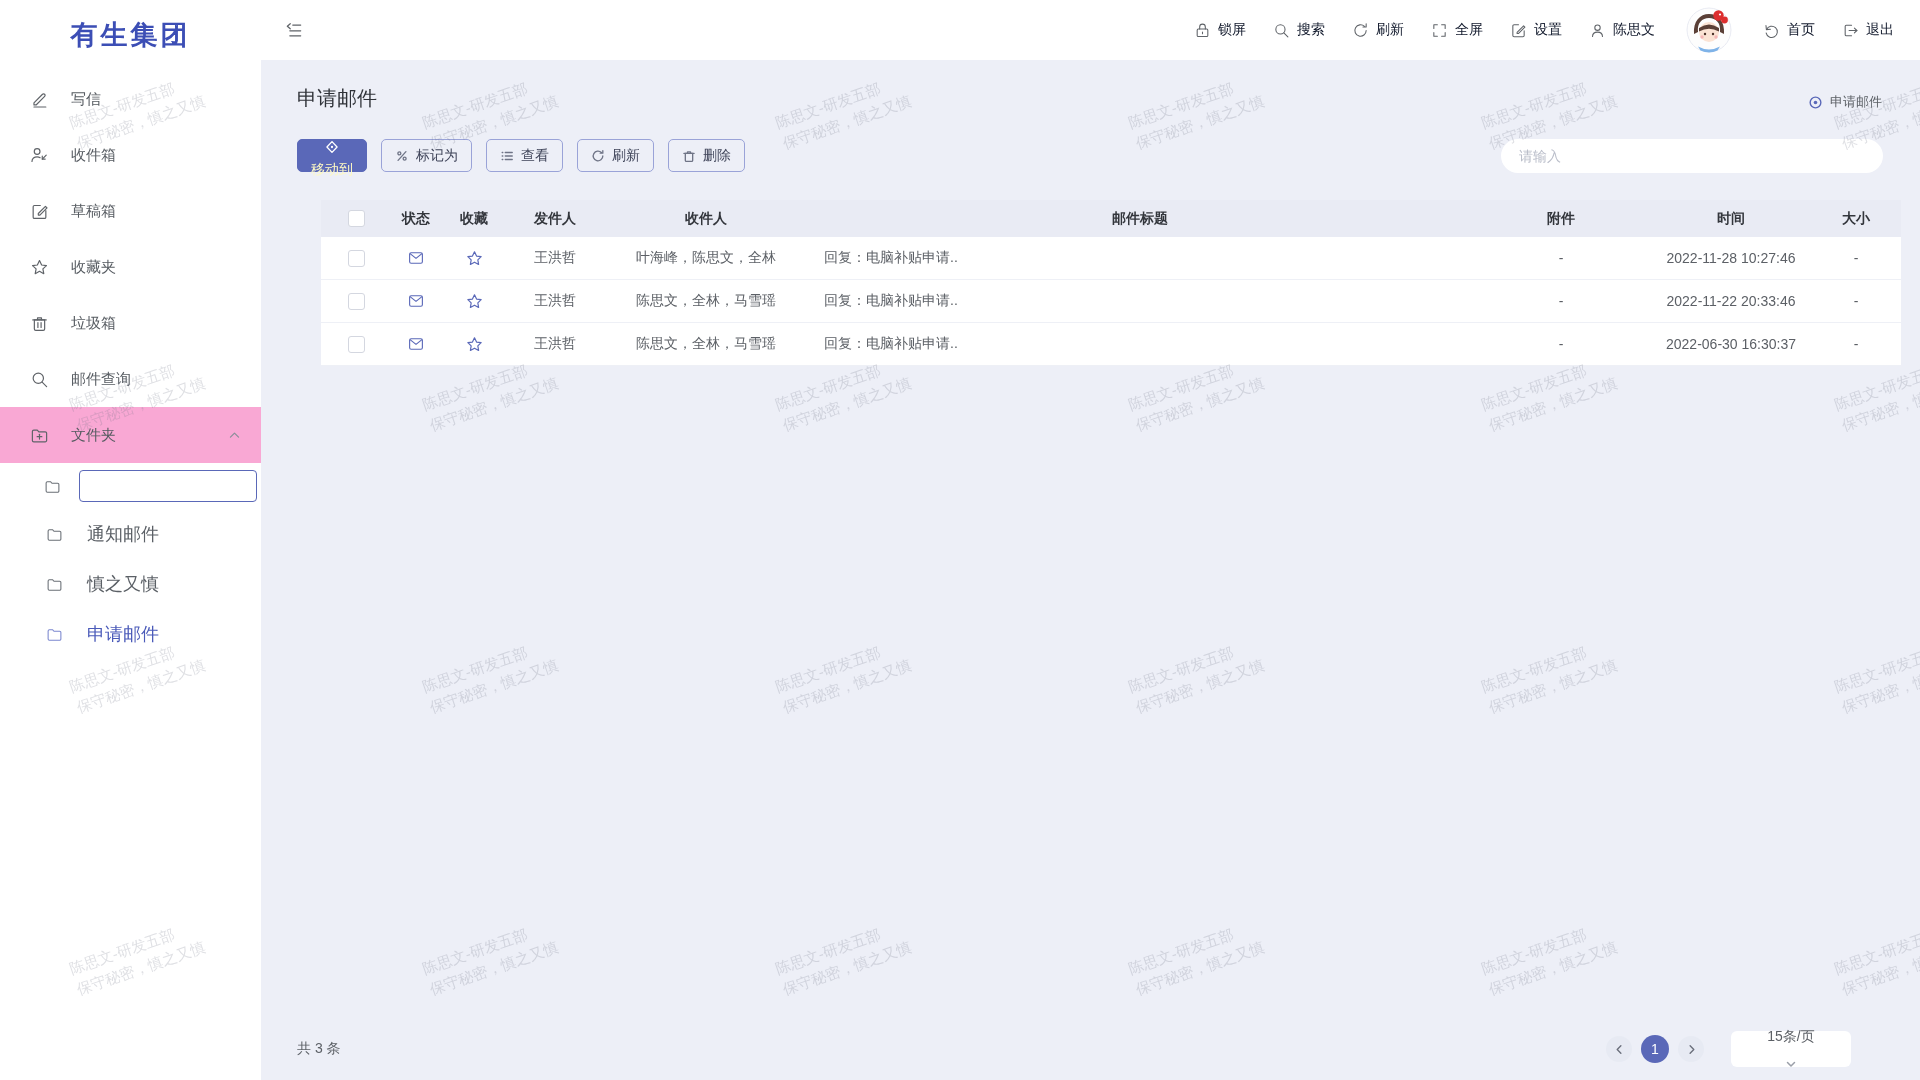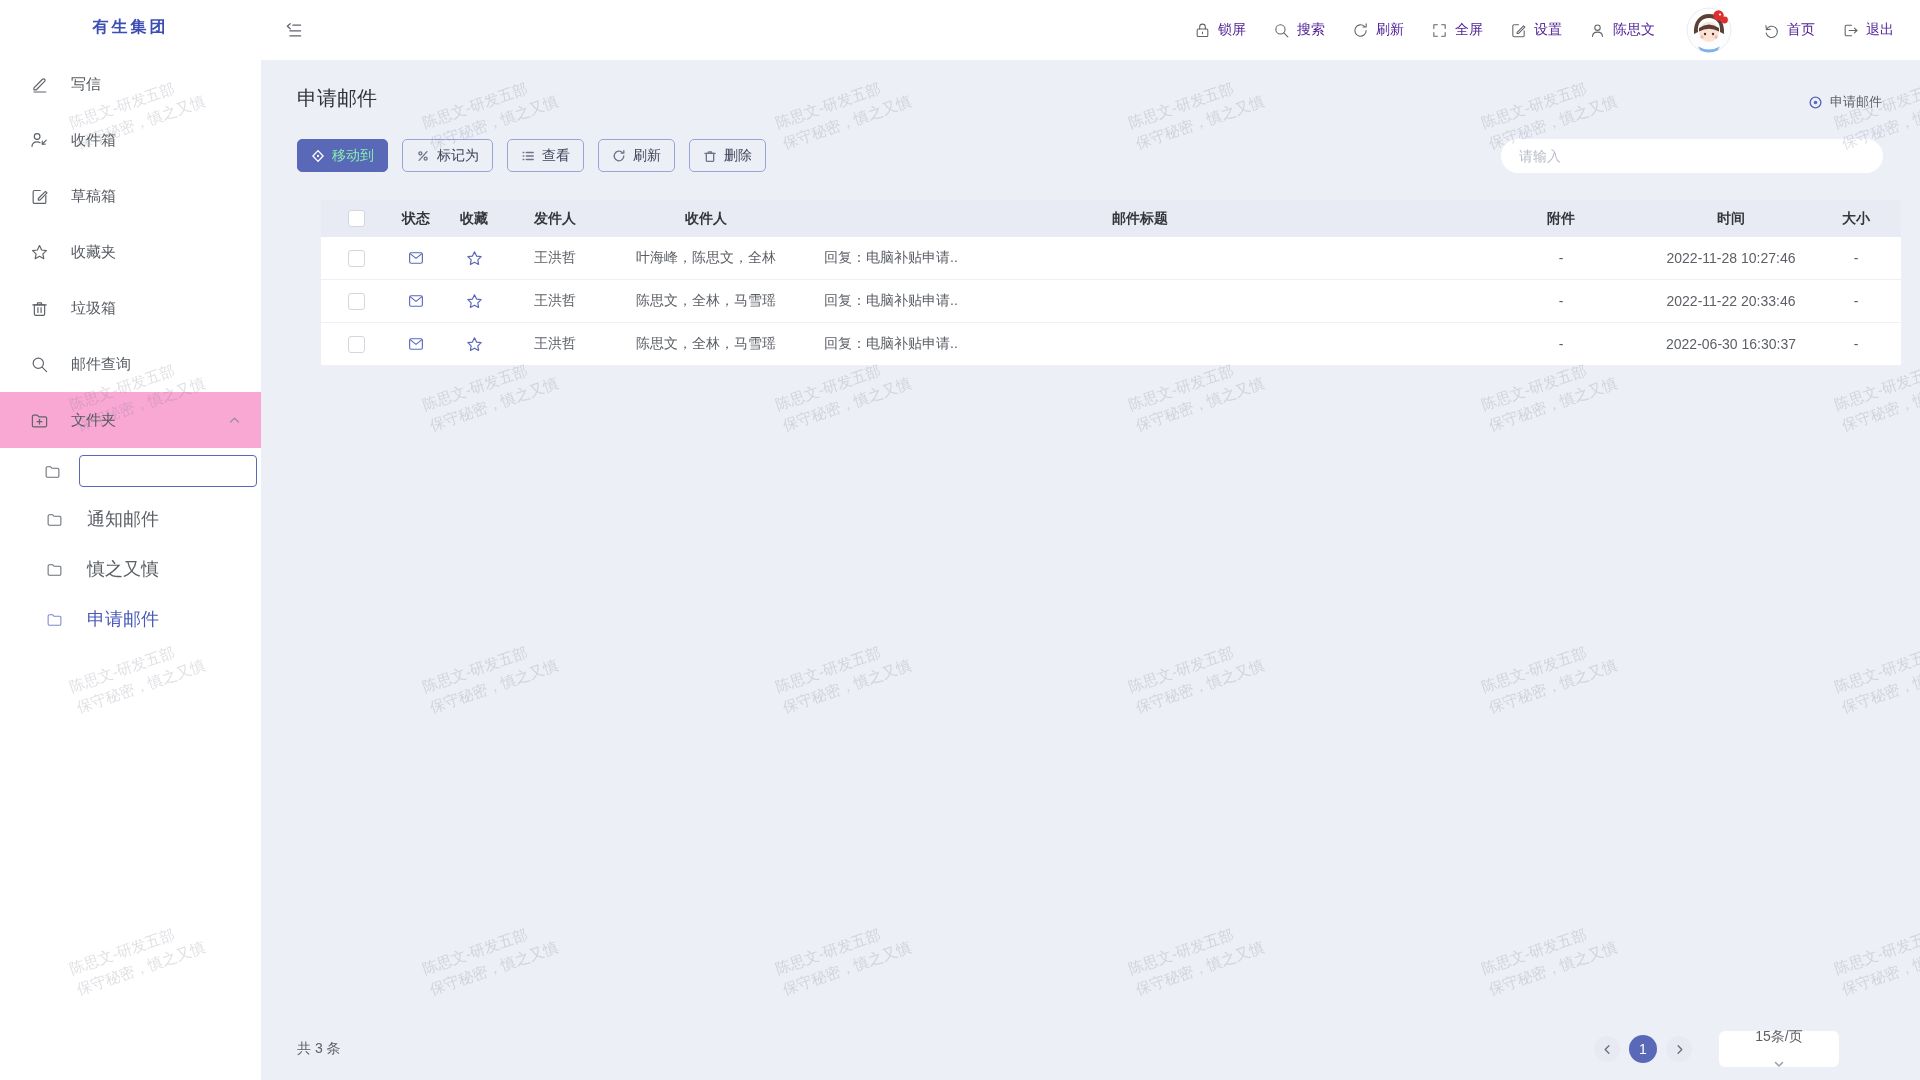--- a/index.html
+++ b/index.html
@@ -3,53 +3,53 @@
 <meta charset="utf-8">
 <style>
   html,body{margin:0;padding:0;}
   body{font-family:"Liberation Sans","DejaVu Sans",sans-serif;background:#edeff7;}
   #app{position:relative;width:1920px;height:1080px;overflow:hidden;background:#edeff7;}
   svg{display:block;}
   .ic{stroke:currentColor;fill:none;stroke-width:1.5;stroke-linecap:round;stroke-linejoin:round;}
 
   
   .sidebar{position:absolute;left:0;top:0;width:261px;height:1080px;background:#ffffff;z-index:2;}
-  .logo{padding-top:17px;text-align:center;font-size:16px;font-weight:bold;color:#3c4eb5;letter-spacing:3px;}
+  .logo{padding-top:17px;text-align:center;font-size:27px;font-weight:bold;color:#3c4eb5;letter-spacing:3px;}
   .nav{margin-top:18px;}
   .nav-item{height:56px;display:flex;align-items:center;gap:22px;padding:0 20px 0 30px;font-size:15px;color:#565b61;cursor:pointer;}
   .nav-item .nic{color:#5f6368;}
   .nav-item.active{background:#f9a8d4;justify-content:flex-end;}
   .nav-item .chev{margin-left:auto;color:#8a8f99;}
   .sub-input-row{height:46px;display:flex;align-items:center;gap:18px;padding-left:44px;}
   .sub-input-row .nic{color:#6a6f76;}
   .folder-input{width:160px;height:30px;border:1px solid #5a68b8;border-radius:4px;outline:none;padding:0 8px;font-size:14px;color:#333;background:#fff;}
   .sub-item{height:50px;display:flex;align-items:center;gap:24px;padding-left:46px;font-size:18px;color:#5b6066;cursor:pointer;}
   .sub-item .nic{color:#6a6f76;}
   .sub-item.active{color:#4a5ab9;}
   .sub-item.active .nic{color:#7b87cf;}
 
   
   .topbar{position:absolute;left:261px;top:0;width:1659px;height:60px;background:#ffffff;display:flex;align-items:center;z-index:2;}
   .collapse-btn{margin-left:23px;color:#5f6368;cursor:pointer;}
-  .top-actions{margin-left:auto;display:flex;align-items:center;gap:27px;padding-right:26px;font-size:14px;color:#4c1d95;}
+  .top-actions{margin-left:auto;display:flex;align-items:center;gap:27px;padding-right:26px;font-size:14px;color:#0f172a;}
   .top-item{display:flex;align-items:center;gap:7px;cursor:pointer;white-space:nowrap;}
   .top-item .nic{color:#5f6368;}
   .avatar{width:46px;height:46px;border-radius:50%;overflow:hidden;cursor:pointer;margin:0 4px;}
 
   
   .main{position:absolute;left:261px;top:60px;width:1659px;height:1020px;background:#edeff7;}
   .page-title{position:absolute;left:36px;top:25px;font-size:20px;color:#2f3238;}
   .breadcrumb{position:absolute;right:38px;top:33px;display:flex;align-items:center;gap:7px;font-size:13px;color:#5c6066;}
   .breadcrumb .nic{color:#5a68b8;}
 
   .toolbar{position:absolute;left:36px;top:79px;display:flex;gap:14px;}
   .btn{height:33px;border-radius:5px;display:flex;align-items:center;gap:7px;padding:0 13px;font-size:14px;
        border:1px solid #9aa3d8;color:#3f4459;background:transparent;cursor:pointer;font-family:inherit;}
   .btn .nic{color:#6f7486;}
-  .btn.primary{background:#5a68b8;border-color:#5a68b8;color:#86efac;}
+  .btn.primary{background:#5a68b8;border-color:#5a68b8;color:#fef9c3;flex-direction:column;}
   .btn.primary .nic{color:#fff;}
 
   .search-box{position:absolute;right:37px;top:79px;width:382px;height:34px;background:#fff;border-radius:17px;
        display:flex;align-items:center;padding:0 16px;box-sizing:border-box;}
   .search-box input{border:none;outline:none;flex:1;font-size:14px;color:#333;background:transparent;font-family:inherit;}
   .search-box input::placeholder{color:#b9bdc9;}
 
   
   .table{position:absolute;left:36px;top:140px;width:1580px;padding-left:24px;}
   .thead{display:flex;align-items:center;height:37px;background:#e9ebf4;font-size:14px;font-weight:bold;color:#33363c;}
@@ -62,21 +62,21 @@
   .c-subject{flex:1;text-align:left;padding-left:15px;}
   .thead .c-subject{text-align:center;padding-left:0;}
   .c-attach{width:180px;text-align:center;}
   .c-time{width:160px;text-align:center;}
   .c-size{width:90px;text-align:center;}
   .checkbox{width:15px;height:15px;border:1px solid #d4d7e0;border-radius:3px;background:#fff;cursor:pointer;}
   .mail-ic{color:#5a68b8;}
   .star-ic{color:#5a68b8;cursor:pointer;}
 
   
-  .footer{position:absolute;left:36px;right:81px;bottom:12px;height:38px;display:flex;align-items:center;font-size:14px;color:#5c6066;}
+  .footer{position:absolute;left:36px;right:69px;bottom:12px;height:38px;display:flex;align-items:center;font-size:14px;color:#5c6066;}
   .pager{margin-left:auto;display:flex;align-items:center;gap:9px;}
   .pg-btn{width:26px;height:26px;border-radius:13px;background:#e7eaf3;display:flex;align-items:center;justify-content:center;color:#6a6f7b;cursor:pointer;}
   .pg-page{width:28px;height:28px;border-radius:50%;background:#5a68b8;color:#fff;display:flex;align-items:center;justify-content:center;font-size:14px;cursor:pointer;}
   .page-size{margin-left:18px;width:120px;height:36px;background:#fff;border-radius:6px;display:flex;align-items:center;justify-content:center;gap:12px;color:#5c6066;cursor:pointer;flex-direction:column;}
   .page-size .nic{color:#9a9fa9;}
 
   
   #wm-layer{position:absolute;inset:0;z-index:60;pointer-events:none;overflow:hidden;}
   .wm-tile{position:absolute;transform:rotate(-19deg);color:rgba(108,114,130,0.22);font-size:15px;line-height:22px;white-space:nowrap;}
 </style>

